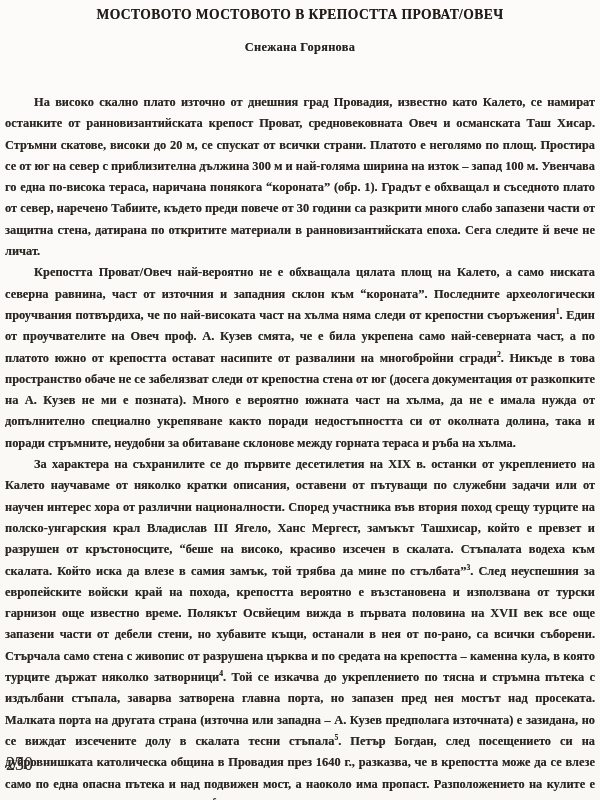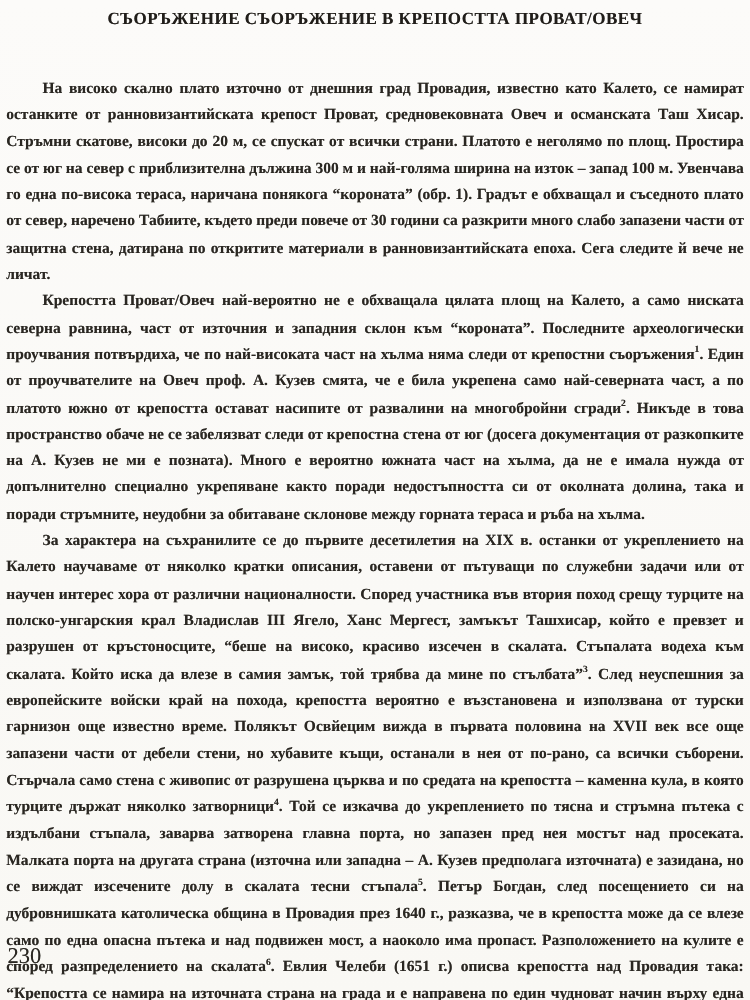--- a/index.html
+++ b/index.html
@@ -59,20 +59,21 @@
     top:754px;
     font-size:18px;
     color:#2a2722;
     text-shadow:0 0 .45px rgba(42,39,34,.5);
   }
 </style>
 </head>
 <body>
 
 <div class="page">
-  <h1 class="title">СЪОРЪЖЕНИЕ СЪОРЪЖЕНИЕ В КРЕПОСТТА ПРОВАТ/ОВЕЧ</h1>
+  <h1 class="title">МОСТОВОТО МОСТОВОТО В КРЕПОСТТА ПРОВАТ/ОВЕЧ</h1>
+  <div class="author">Снежана Горянова</div>
   <main class="body">
       <p>На високо скално плато източно от днешния град Провадия, известно като Калето, се намират останките от ранновизантийската крепост Проват, средновековната Овеч и османската Таш Хисар. Стръмни скатове, високи до 20 м, се спускат от всички страни. Платото е неголямо по площ. Простира се от юг на север с приблизителна дължина 300 м и най-голяма ширина на изток – запад 100 м. Увенчава го една по-висока тераса, наричана понякога “короната” (обр. 1). Градът е обхващал и съседното плато от север, наречено Табиите, където преди повече от 30 години са разкрити много слабо запазени части от защитна стена, датирана по откритите материали в ранновизантийската епоха. Сега следите й вече не личат.</p>
       <p>Крепостта Проват/Овеч най-вероятно не е обхващала цялата площ на Калето, а само ниската северна равнина, част от източния и западния склон към “короната”. Последните археологически проучвания потвърдиха, че по най-високата част на хълма няма следи от крепостни съоръжения<sup>1</sup>. Един от проучвателите на Овеч проф. А. Кузев смята, че е била укрепена само най-северната част, а по платото южно от крепостта остават насипите от развалини на многобройни сгради<sup>2</sup>. Никъде в това пространство обаче не се забелязват следи от крепостна стена от юг (досега документация от разкопките на А. Кузев не ми е позната). Много е вероятно южната част на хълма, да не е имала нужда от допълнително специално укрепяване както поради недостъпността си от околната долина, така и поради стръмните, неудобни за обитаване склонове между горната тераса и ръба на хълма.</p>
       <p>За характера на съхранилите се до първите десетилетия на XIX в. останки от укреплението на Калето научаваме от няколко кратки описания, оставени от пътуващи по служебни задачи или от научен интерес хора от различни националности. Според участника във втория поход срещу турците на полско-унгарския крал Владислав III Ягело, Ханс Мергест, замъкът Ташхисар, който е превзет и разрушен от кръстоносците, “беше на високо, красиво изсечен в скалата. Стъпалата водеха към скалата. Който иска да влезе в самия замък, той трябва да мине по стълбата”<sup>3</sup>. След неуспешния за европейските войски край на похода, крепостта вероятно е възстановена и използвана от турски гарнизон още известно време. Полякът Освйецим вижда в първата половина на XVII век все още запазени части от дебели стени, но хубавите къщи, останали в нея от по-рано, са всички съборени. Стърчала само стена с живопис от разрушена църква и по средата на крепостта – каменна кула, в която турците държат няколко затворници<sup>4</sup>. Той се изкачва до укреплението по тясна и стръмна пътека с издълбани стъпала, заварва затворена главна порта, но запазен пред нея мостът над просеката. Малката порта на другата страна (източна или западна – А. Кузев предполага източната) е зазидана, но се виждат изсечените долу в скалата тесни стъпала<sup>5</sup>. Петър Богдан, след посещението си на дубровнишката католическа община в Провадия през 1640 г., разказва, че в крепостта може да се влезе само по една опасна пътека и над подвижен мост, а наоколо има пропаст. Разположението на кулите е според разпределението на скалата<sup>6</sup>. Евлия Челеби (1651 г.) описва крепостта над Провадия така: “Крепостта се намира на източната страна на града и е направена по един чудноват начин върху една висока до небето скала, която е стръмна и изсечена като стена. Стената на крепостта е направена от издялани камъни. Понеже и от четирите страни има дълбоки долове,</p>
     </main>
   <div class="pageno">230</div>
 </div>
 
 </body></html>

